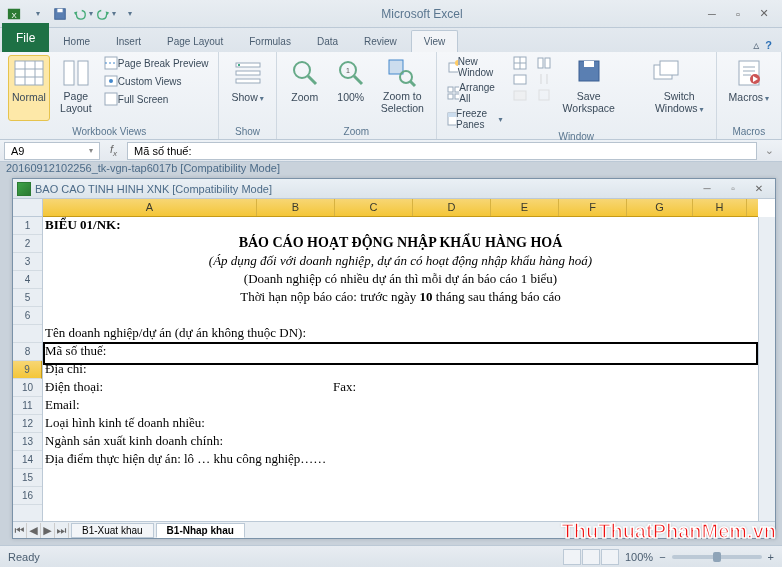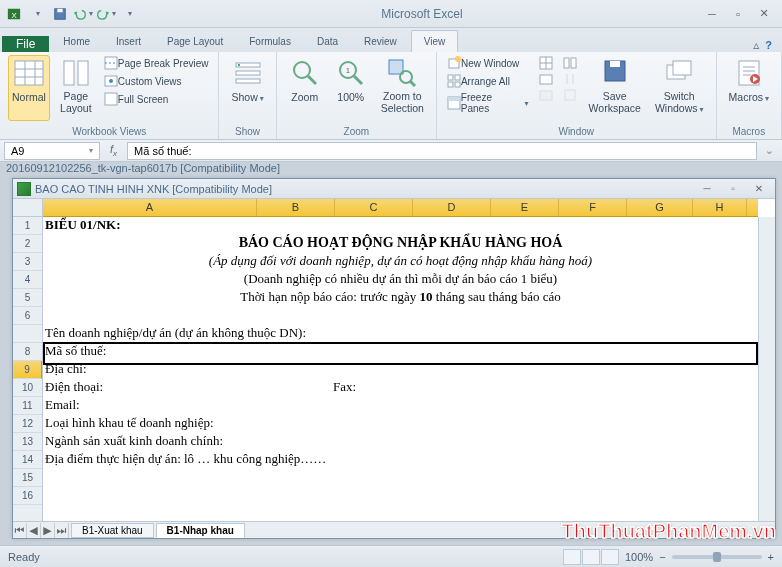--- a/index.html
+++ b/index.html
@@ -35,21 +35,21 @@
   .ribbon-tabs {
     height: 24px;
     background: linear-gradient(#e3e9ef, #dde4eb);
     display: flex;
     align-items: flex-end;
     gap: 2px;
     padding-left: 2px;
     position: relative;
   }
   .file-tab {
-    background: #1e7145; color: #fff; height: 16px; padding: 0 14px;
+    background: #1e7145; color: #fff; height: 29px; padding: 0 14px;
     display:flex; align-items:center; font-size:12px;
   }
   .tab { padding: 0 12px; height:22px; display:flex; align-items:center; color:#4a5d70; font-size:10px; cursor:pointer;}
   .tab.active { background:#f2f4f7; border:1px solid #bcc9d6; border-bottom:none; border-radius:2px 2px 0 0; }
   .help-min { margin-left: auto; display:flex; gap:6px; padding-right:10px; align-items:center; color:#5a6b7d;}
   .ribbon {
     height: 88px;
     background: linear-gradient(#f5f7fa, #e9eef3);
     border-bottom: 1px solid #bcc9d6;
     display: flex;
@@ -377,21 +377,21 @@
           </div>
         <span style="line-height:1.1;">Save<br>Workspace</span>
       </div>
       <div class="big-btn">
         <div class="big-ico">
             <svg viewBox="0 0 32 32">
               <rect x="4" y="8" width="18" height="14" fill="#fff" stroke="#9ab"></rect>
               <rect x="10" y="4" width="18" height="14" fill="#fff" stroke="#9ab"></rect>
             </svg>
           </div>
-        <span class="drop" style="line-height:1.1;">Switch<br>Windows</span>
+        <span class="drop" style="line-height:1.1;margin-left:26px;">Switch<br>Windows</span>
       </div>
     </div>
     <div class="group-label">Window</div>
   </div>
 
   <div class="group">
     <div class="group-body">
       <div class="big-btn">
         <div class="big-ico">
             <svg viewBox="0 0 32 32">
@@ -489,21 +489,21 @@
             <span class="cell-text" style="left:2px;">Địa chỉ:</span>
           </div>
         <div class="row">
             <span class="cell-text" style="left:2px;">Điện thoại:</span>
             <span class="cell-text" style="left:290px;">Fax:</span>
           </div>
         <div class="row">
             <span class="cell-text" style="left:2px;">Email:</span>
           </div>
         <div class="row">
-            <span class="cell-text" style="left:2px;">Loại hình khau tế doanh nghiệp:</span>
+            <span class="cell-text" style="left:2px;">Loại hình kinh tế doanh nhiều:</span>
           </div>
         <div class="row">
             <span class="cell-text" style="left:2px;">Ngành sản xuất kinh doanh chính:</span>
           </div>
         <div class="row">
             <span class="cell-text" style="left:2px;">Địa điểm thực hiện dự án: lô … khu công nghiệp……</span>
           </div>
       </div>
       <div class="vscroll"></div>
       <div class="hscroll-bar">

